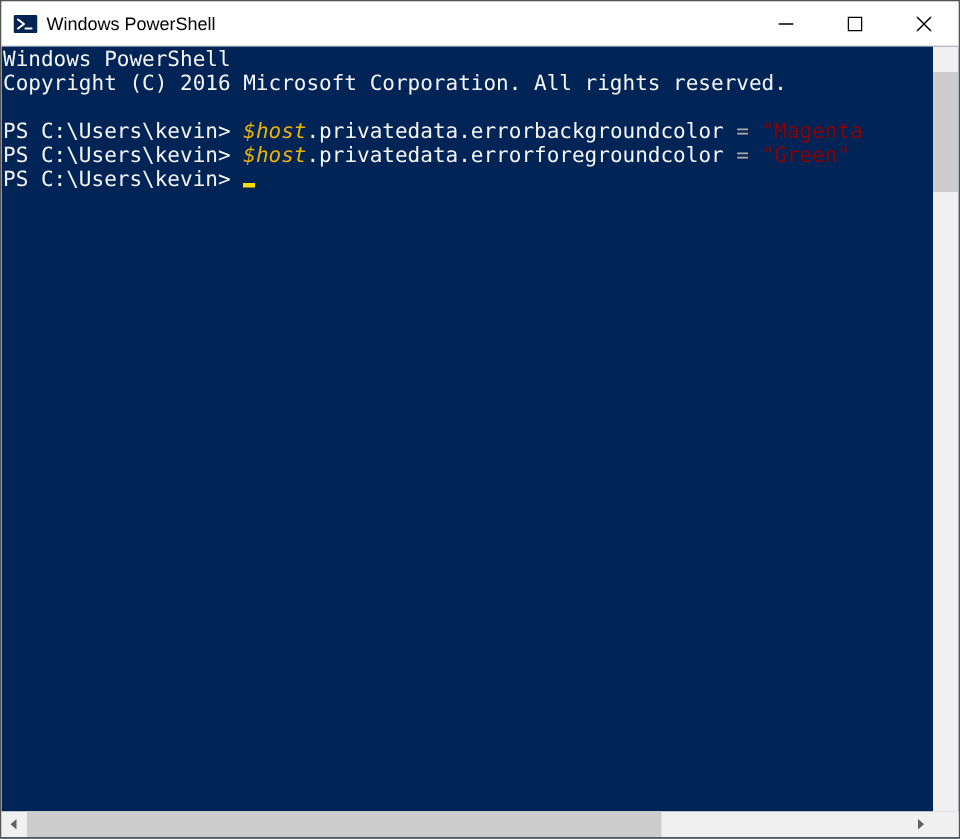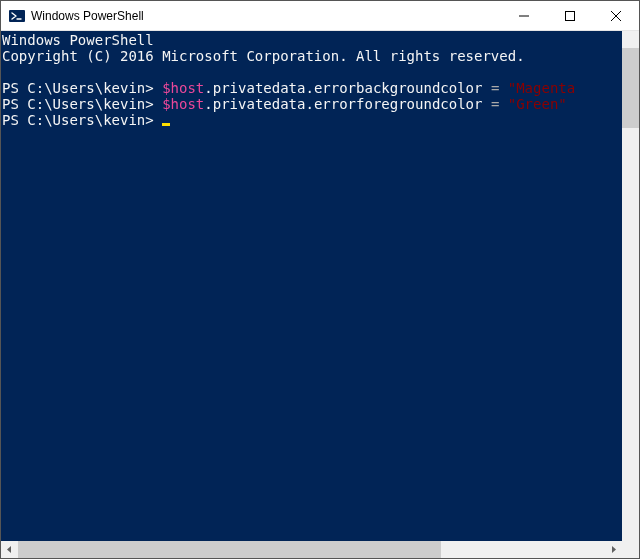--- a/index.html
+++ b/index.html
@@ -112,21 +112,21 @@
     position: absolute;
     top: 0; bottom: 0;
     left: 0;
     width: 72%;
     background: #cdcdcd;
   }
   .hcorner {
     width: 17px;
     background: #f0f0f0;
   }
-  .tok-var   { color: #ec4899; }
+  .tok-var   { color: #eab308; font-style: italic; }
   .tok-op    { color: #a9a9a9; }
   .tok-str   { color: #8b0000; }
   .tok-white { color: #f5f5f5; }
   .cursor {
     display: inline-block;
     width: 8px;
     height: 3px;
     background: #fede00;
     vertical-align: -1px;
   }

